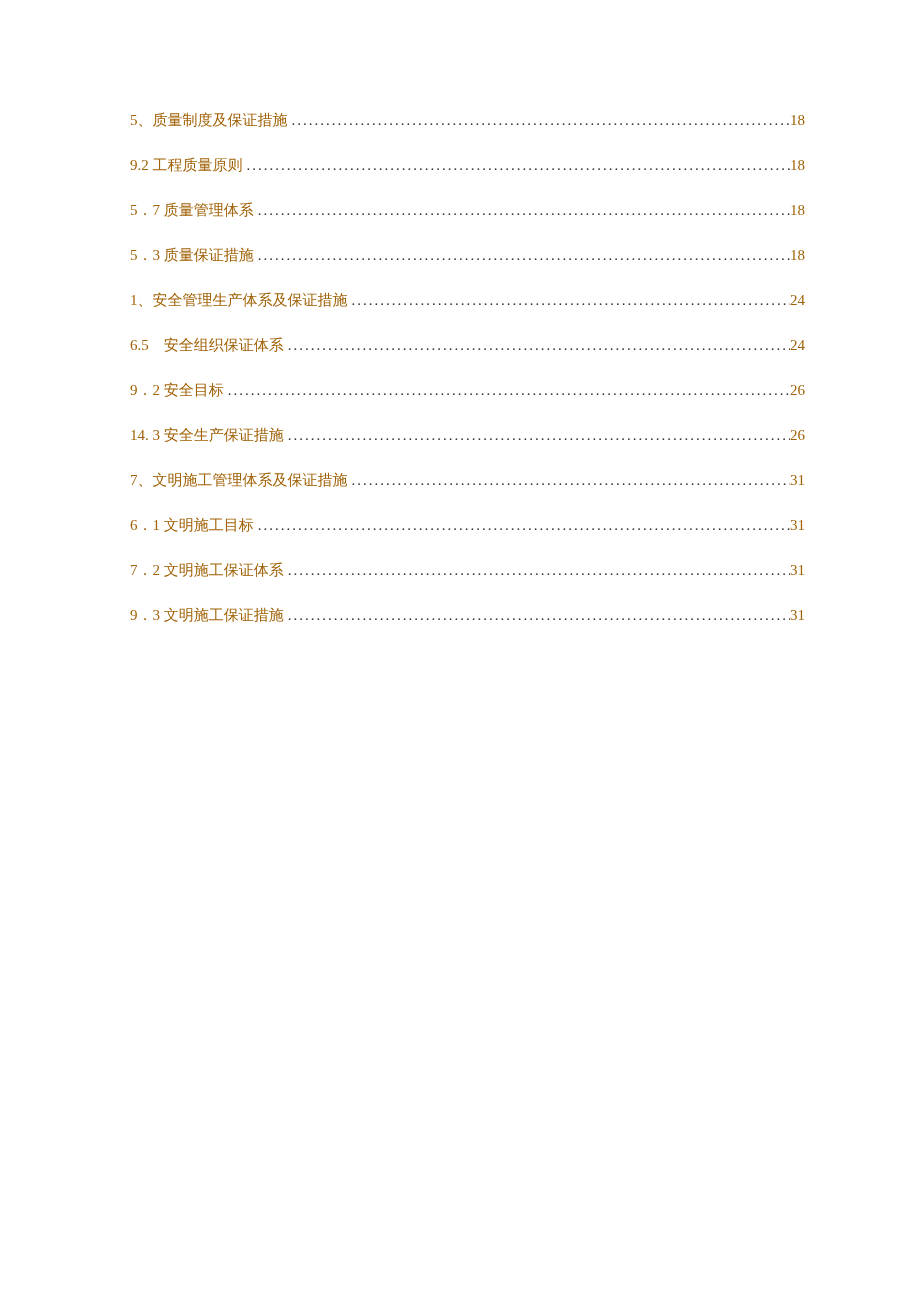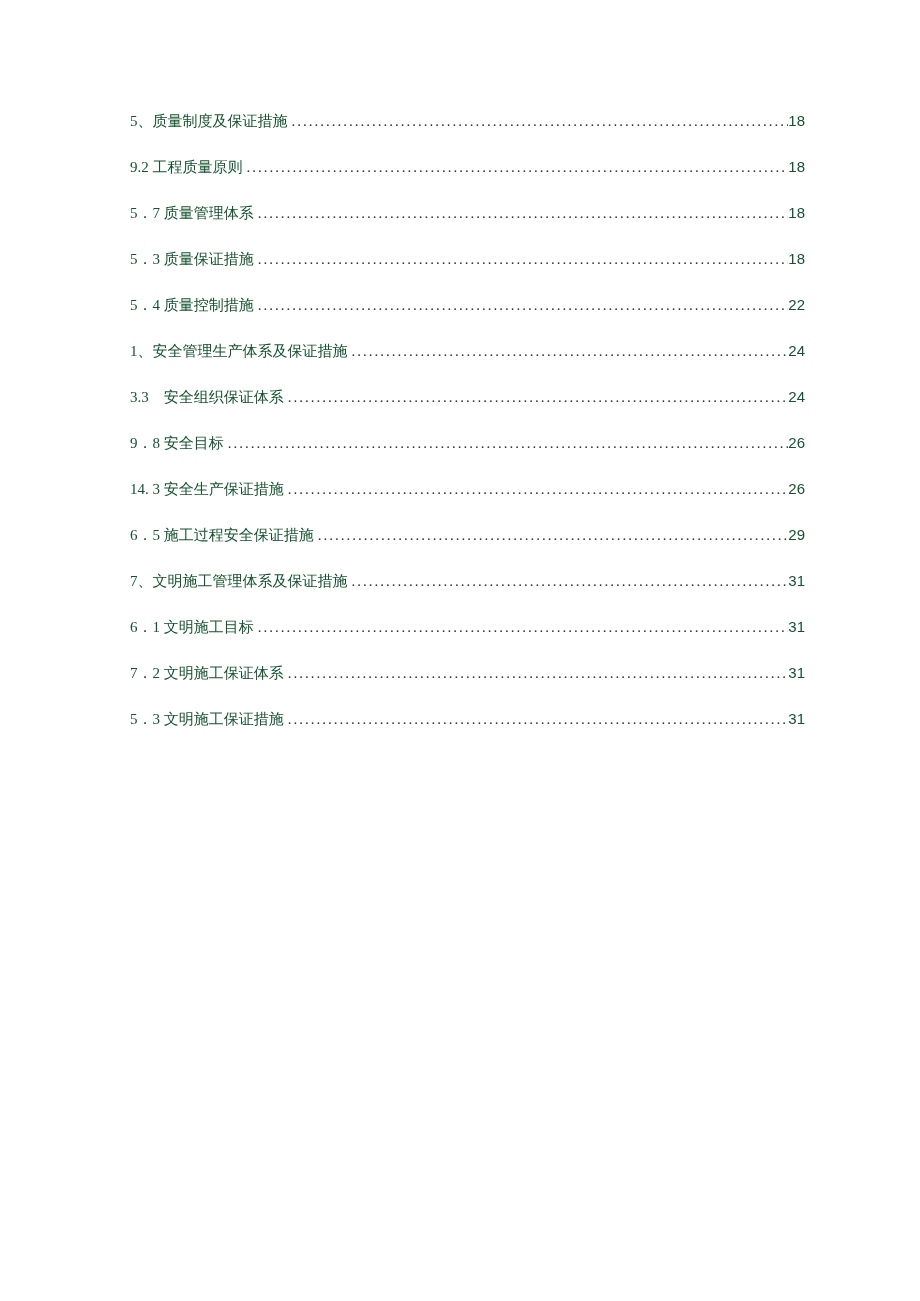--- a/index.html
+++ b/index.html
@@ -15,40 +15,40 @@
       padding: 110px 115px 0 130px;
     }
     .toc-container {
       width: 100%;
     }
     .toc-entry {
       display: flex;
       align-items: baseline;
       margin-bottom: 24px;
       font-size: 15px;
-      color: #14532d;
+      color: #a16207;
       line-height: 1.4;
       white-space: nowrap;
     }
     .toc-label {
       flex-shrink: 0;
     }
     .toc-dots {
       flex: 1;
       overflow: hidden;
       letter-spacing: 2px;
       color: #333333;
       padding: 0 4px;
     }
     .toc-dots::before {
       content: "..................................................................................................................................................................";
     }
     .toc-page {
       flex-shrink: 0;
-      font-family: Liberation Sans, sans-serif;
+      font-family: Liberation Serif, serif;
     }
   </style>
 </head>
 <body>
 
 <div class="toc-container">
   <div class="toc-entry">
     <span class="toc-label">5、质量制度及保证措施</span>
     <span class="toc-dots"></span>
     <span class="toc-page">18</span>
@@ -62,62 +62,52 @@
     <span class="toc-label">5．7 质量管理体系</span>
     <span class="toc-dots"></span>
     <span class="toc-page">18</span>
   </div>
   <div class="toc-entry">
     <span class="toc-label">5．3 质量保证措施</span>
     <span class="toc-dots"></span>
     <span class="toc-page">18</span>
   </div>
   <div class="toc-entry">
-    <span class="toc-label">5．4 质量控制措施</span>
-    <span class="toc-dots"></span>
-    <span class="toc-page">22</span>
-  </div>
-  <div class="toc-entry">
     <span class="toc-label">1、安全管理生产体系及保证措施</span>
     <span class="toc-dots"></span>
     <span class="toc-page">24</span>
   </div>
   <div class="toc-entry">
-    <span class="toc-label">3.3　安全组织保证体系</span>
+    <span class="toc-label">6.5　安全组织保证体系</span>
     <span class="toc-dots"></span>
     <span class="toc-page">24</span>
   </div>
   <div class="toc-entry">
-    <span class="toc-label">9．8 安全目标</span>
+    <span class="toc-label">9．2 安全目标</span>
     <span class="toc-dots"></span>
     <span class="toc-page">26</span>
   </div>
   <div class="toc-entry">
     <span class="toc-label">14. 3 安全生产保证措施</span>
     <span class="toc-dots"></span>
     <span class="toc-page">26</span>
-  </div>
-  <div class="toc-entry">
-    <span class="toc-label">6．5 施工过程安全保证措施</span>
-    <span class="toc-dots"></span>
-    <span class="toc-page">29</span>
   </div>
   <div class="toc-entry">
     <span class="toc-label">7、文明施工管理体系及保证措施</span>
     <span class="toc-dots"></span>
     <span class="toc-page">31</span>
   </div>
   <div class="toc-entry">
     <span class="toc-label">6．1 文明施工目标</span>
     <span class="toc-dots"></span>
     <span class="toc-page">31</span>
   </div>
   <div class="toc-entry">
     <span class="toc-label">7．2 文明施工保证体系</span>
     <span class="toc-dots"></span>
     <span class="toc-page">31</span>
   </div>
   <div class="toc-entry">
-    <span class="toc-label">5．3 文明施工保证措施</span>
+    <span class="toc-label">9．3 文明施工保证措施</span>
     <span class="toc-dots"></span>
     <span class="toc-page">31</span>
   </div>
 </div>
 
 </body></html>

